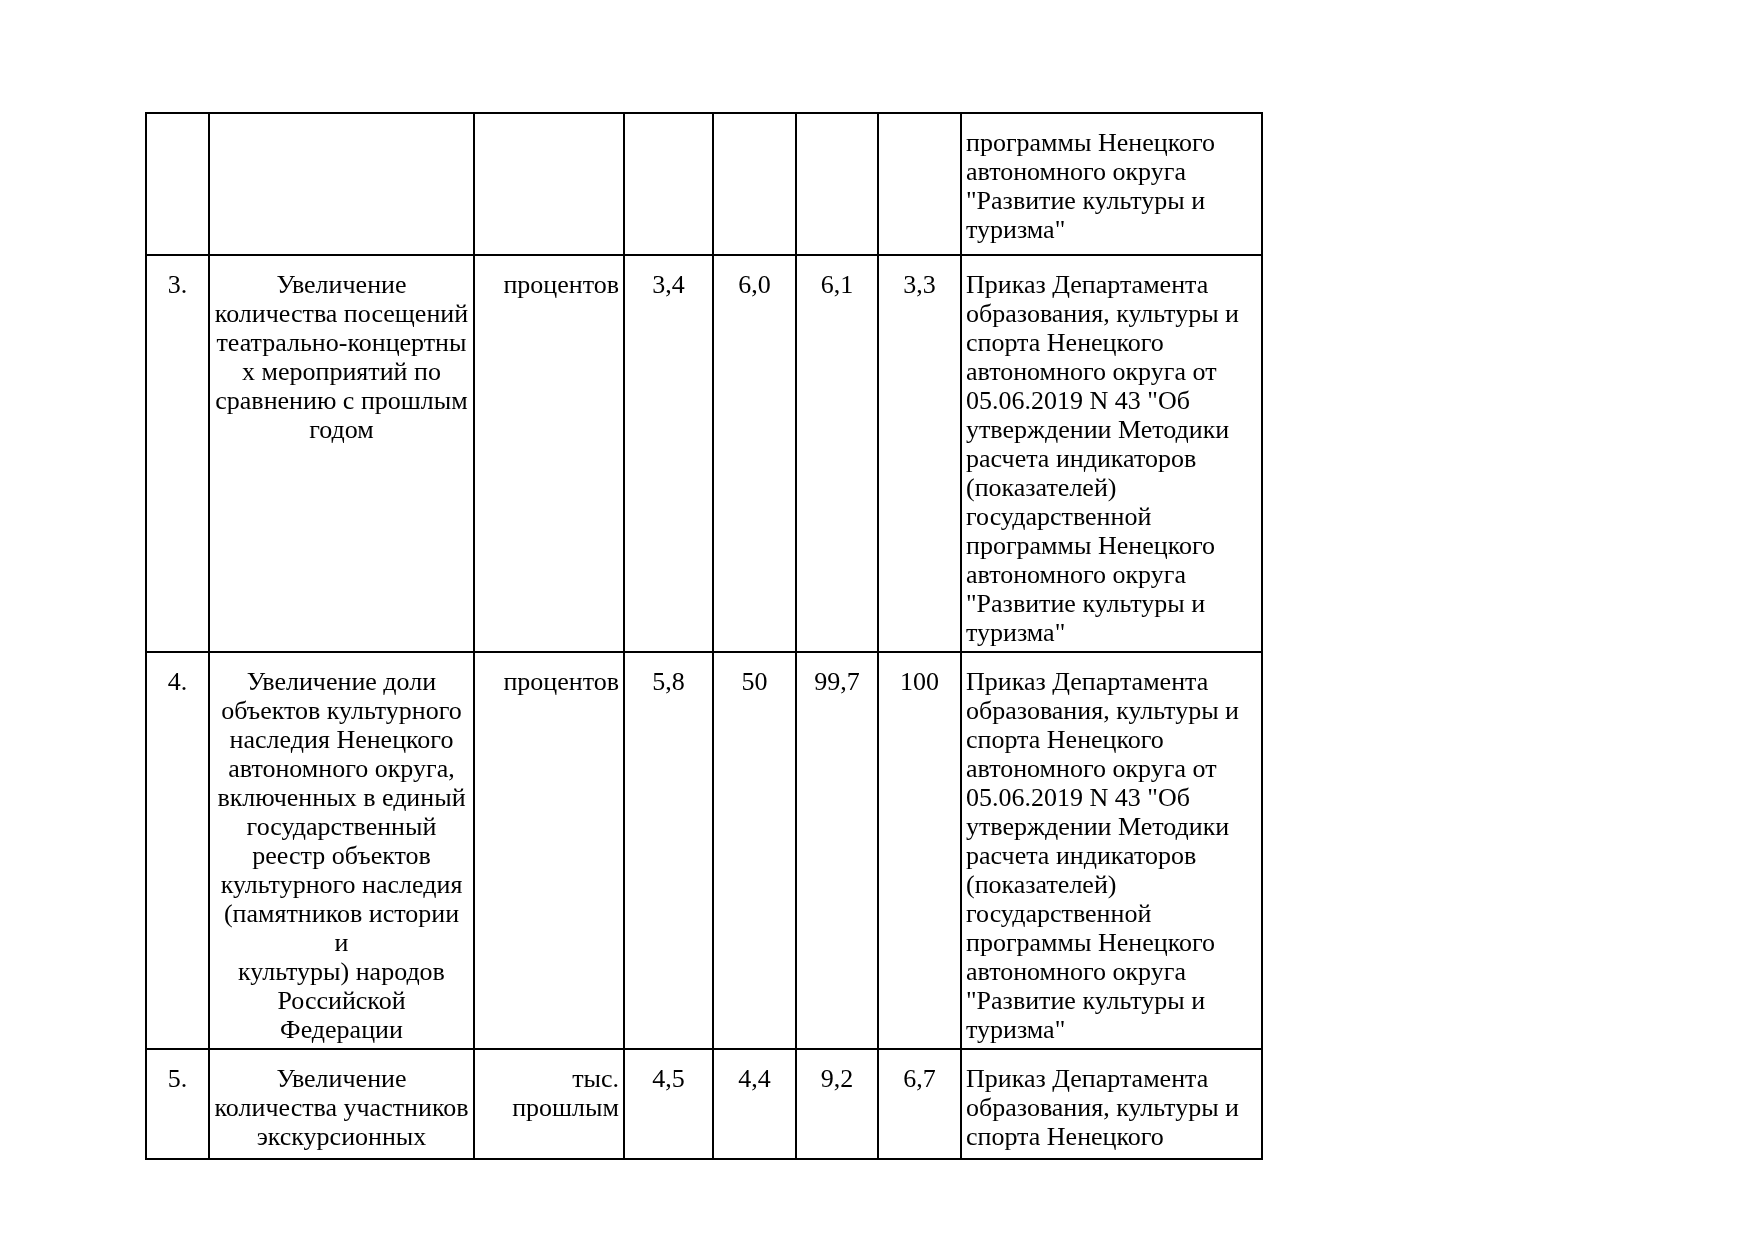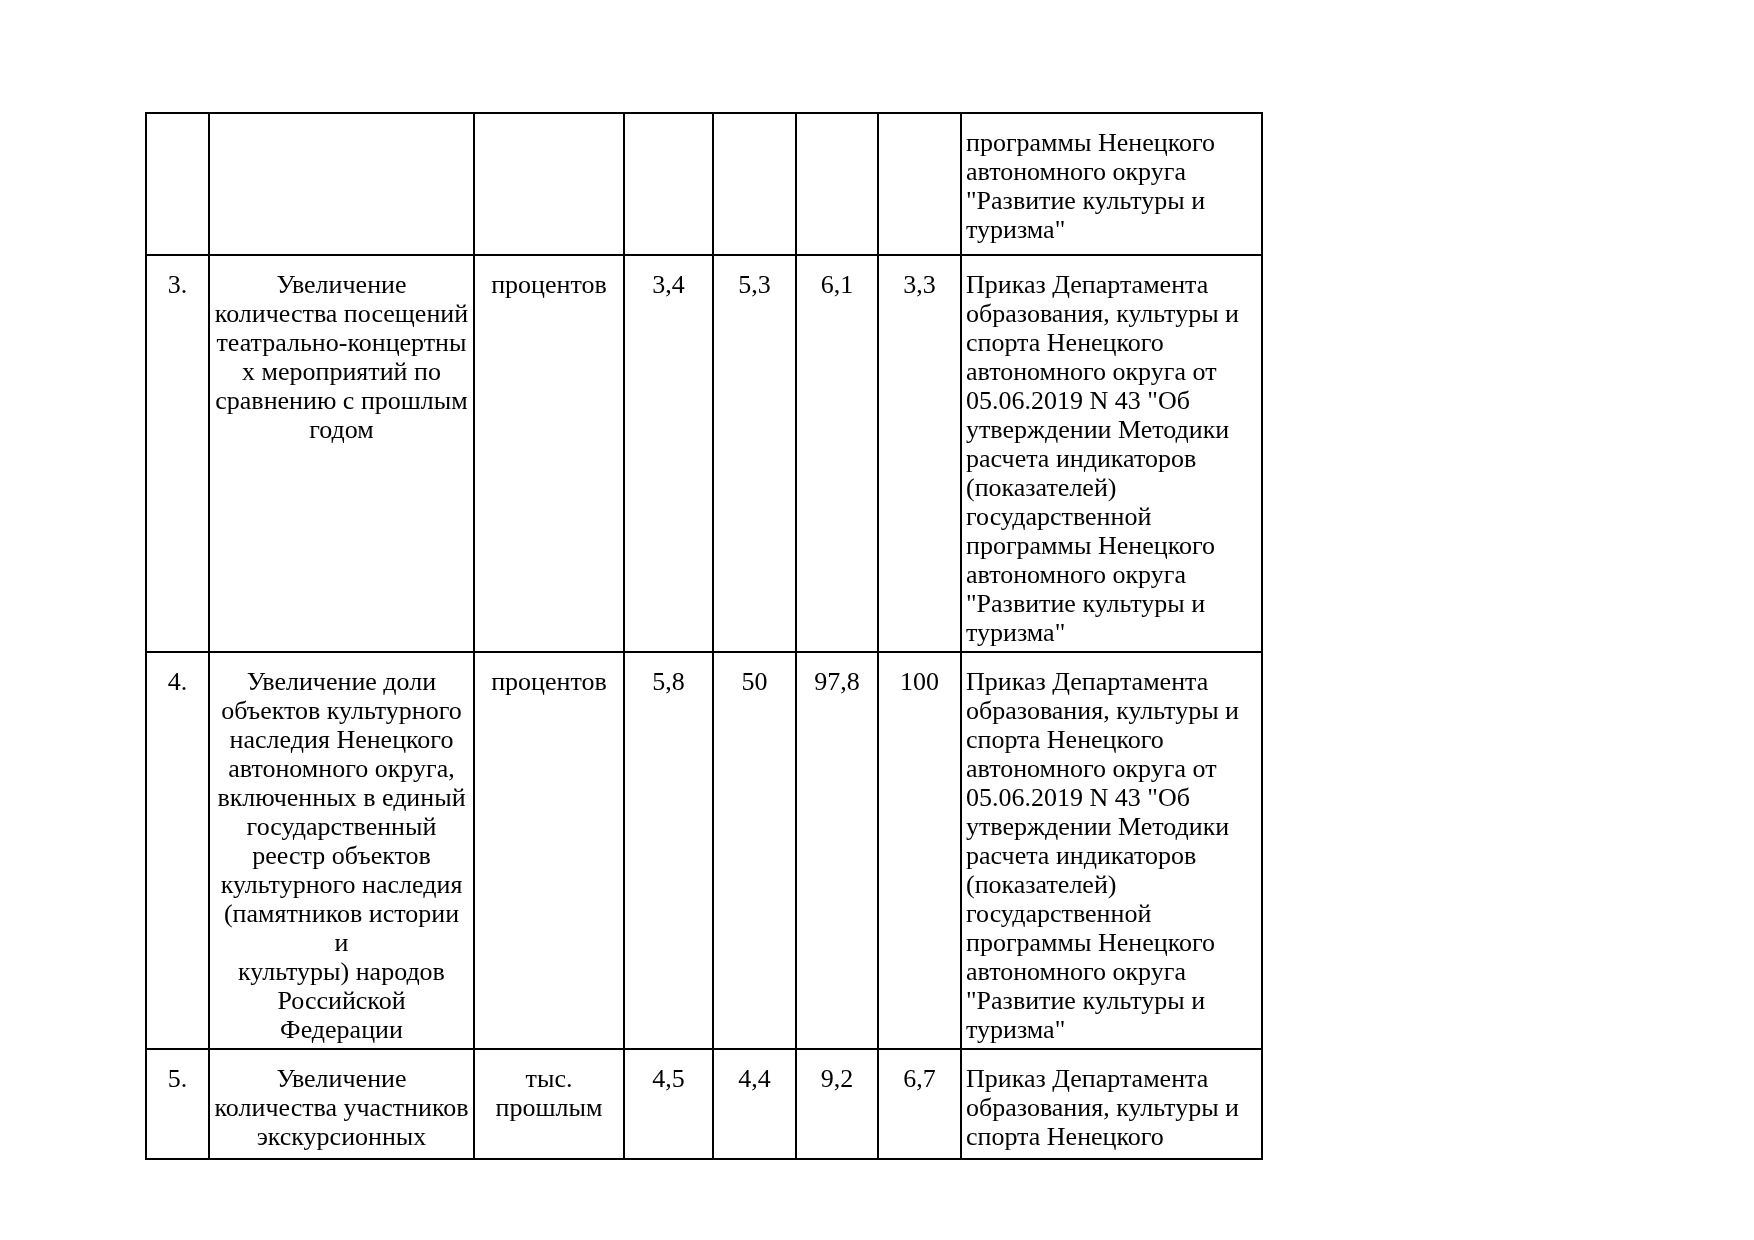--- a/index.html
+++ b/index.html
@@ -28,21 +28,21 @@
     border: 2px solid #000000;
     vertical-align: top;
     font-size: 26px;
     line-height: 29px;
     white-space: pre-line;
     padding: 14px 4px 4px 4px;
     overflow: hidden;
   }
   td.c-num    { text-align: center; }
   td.c-name   { text-align: center; padding-left: 8px;  padding-right: 4px; }
-  td.c-unit   { text-align: center; }
+  td.c-unit   { text-align: right; }
   td.c-val    { text-align: center; border-radius: 25px; }
   td.c-source { text-align: left; padding-left: 7px;  padding-right: 4px; }
   tr.r0 { height: 142px; }
   tr.r1 { height: 396px; }
   tr.r2 { height: 397px; }
   tr.r3 { height: 110px; }
 </style>
 </head>
 <body>
 
@@ -75,21 +75,21 @@
       <tr class="r1">
         <td class="c-num">3.</td>
         <td class="c-name">Увеличение
 количества посещений
 театрально-концертны
 х мероприятий по
 сравнению с прошлым
 годом</td>
         <td class="c-unit">процентов</td>
         <td class="c-val">3,4</td>
-        <td class="c-val">5,3</td>
+        <td class="c-val">6,0</td>
         <td class="c-val">6,1</td>
         <td class="c-val">3,3</td>
         <td class="c-source">Приказ Департамента
 образования, культуры и
 спорта Ненецкого
 автономного округа от
 05.06.2019 N 43 "Об
 утверждении Методики
 расчета индикаторов
 (показателей)
@@ -108,21 +108,21 @@
 включенных в единый
 государственный
 реестр объектов
 культурного наследия
 (памятников истории и
 культуры) народов
 Российской Федерации</td>
         <td class="c-unit">процентов</td>
         <td class="c-val">5,8</td>
         <td class="c-val">50</td>
-        <td class="c-val">97,8</td>
+        <td class="c-val">99,7</td>
         <td class="c-val">100</td>
         <td class="c-source">Приказ Департамента
 образования, культуры и
 спорта Ненецкого
 автономного округа от
 05.06.2019 N 43 "Об
 утверждении Методики
 расчета индикаторов
 (показателей)
 государственной

